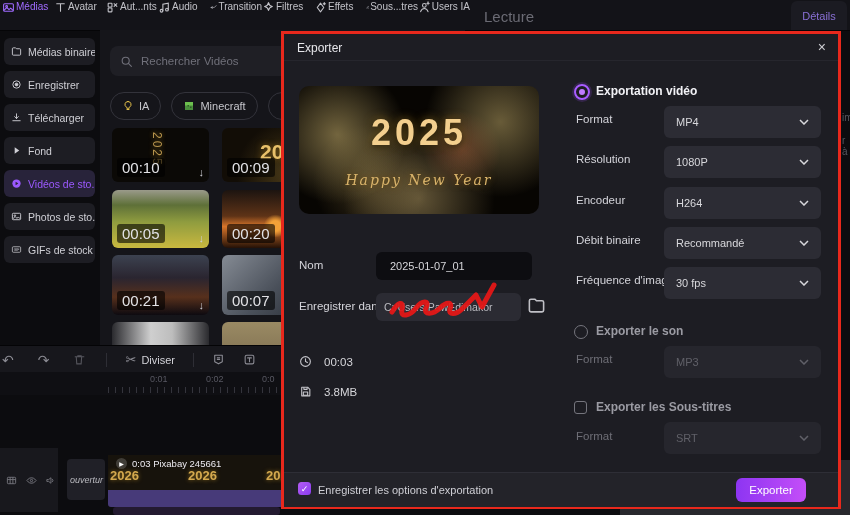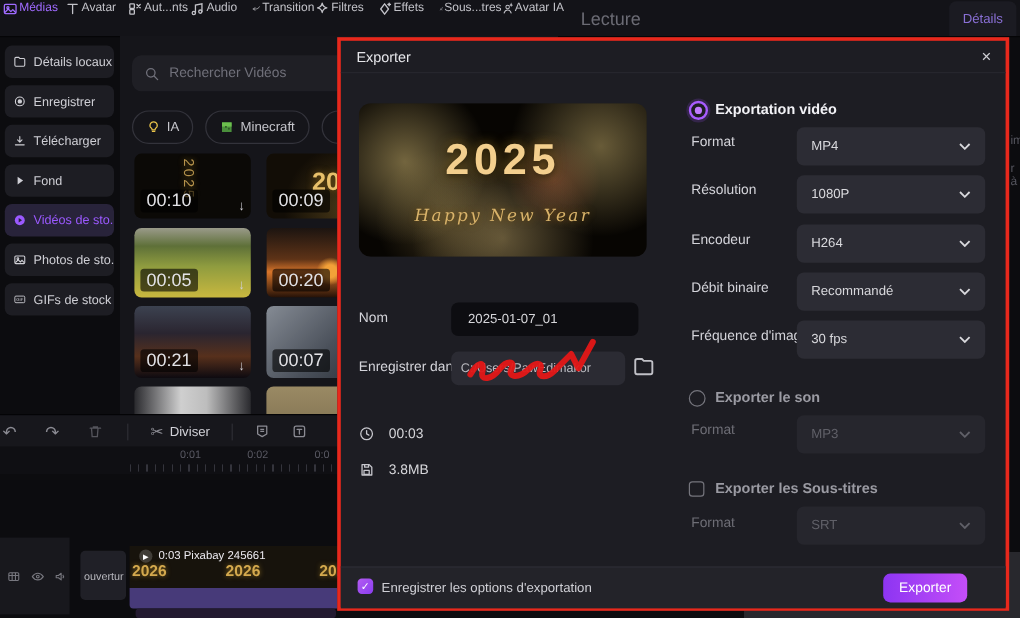--- a/index.html
+++ b/index.html
@@ -60,21 +60,21 @@
               border-top:1px solid #040406;display:flex;align-items:center;color:#8b8b93;}
   .tl-btn{display:flex;align-items:center;gap:5px;cursor:pointer;}
   .tl-sep{width:1px;height:14px;background:#2e2e35;}
   .ruler{position:absolute;left:0;top:372px;width:465px;height:23px;background:#0f0f13;}
   .ticks{position:absolute;left:108px;top:15px;width:357px;height:6px;
          background:repeating-linear-gradient(90deg,#34343c 0 1px,transparent 1px 7px);}
   .rlab{position:absolute;top:2px;font-size:9px;color:#585862;}
   .track-panel{position:absolute;left:0;top:448px;width:58px;height:64px;background:#18181d;}
   .track-panel svg{width:11px;height:11px;color:#77777f;}
   .clip-open{position:absolute;left:67px;top:459px;width:38px;height:41px;background:#202027;border-radius:4px;
-             display:flex;align-items:center;overflow:hidden;}
+             display:flex;align-items:center;overflow:hidden;font-style:italic;}
   .clip-open span{font-size:9px;color:#b9b9bf;padding-left:3px;white-space:nowrap;}
   .clip-main{position:absolute;left:108px;top:455px;width:182px;height:35px;background:#17130c;overflow:hidden;}
   .clip-label{position:absolute;left:8px;top:3px;display:flex;align-items:center;gap:5px;color:#eceaf0;font-size:9.5px;white-space:nowrap;}
   .clip-label .pc{width:11px;height:11px;border-radius:50%;background:rgba(255,255,255,.18);color:#fff;
                   font-size:6px;display:flex;align-items:center;justify-content:center;}
   .gold{position:absolute;top:13px;color:#d4a94e;font-size:13px;font-weight:bold;text-shadow:0 0 4px #8a6a20;}
   .strip-purple{position:absolute;left:108px;top:490px;width:182px;height:17px;background:#473a79;border-radius:0 0 3px 3px;}
   .strip-dark{position:absolute;left:113px;top:507px;width:167px;height:8px;background:#231a30;border-radius:3px;}
   .br-gray{position:absolute;left:620px;top:460px;width:230px;height:55px;background:#28282d;}
   .frag{position:absolute;font-size:10px;color:#55555e;}
@@ -190,35 +190,35 @@
             <path d="M20 3l.5 1.5L22 5l-1.5.5L20 7l-.5-1.5L18 5l1.5-.5z"></path>
           </svg>
         <span>Sous...tres</span>
       </div>
       <div class="tb-item">
         <svg viewBox="0 0 24 24" fill="none" stroke="currentColor" stroke-width="2" stroke-linecap="round">
             <circle cx="12" cy="8" r="3.5"></circle>
             <path d="M5 20c1.2-4 4-6 7-6s5.8 2 7 6"></path>
             <path d="M19 2l.4 1.2L20.6 4l-1.2.4L19 5.6l-.4-1.2L17.4 4l1.2-.8z"></path>
           </svg>
-        <span>Avatar IA</span>
+        <span>Users IA</span>
       </div>
     </div>
     <span class="panel-caption" style="left:484px;top:8px;">Lecture</span>
     <div class="details-tab">
       <span>Détails</span>
     </div>
   </div>
 
   <div class="sidebar">
     <div class="side-item">
       <svg viewBox="0 0 24 24" fill="none" stroke="currentColor" stroke-width="2">
           <path d="M3 6a2 2 0 012-2h5l2 2h7a2 2 0 012 2v10a2 2 0 01-2 2H5a2 2 0 01-2-2z"></path>
         </svg>
-      <span>Détails locaux</span>
+      <span>Médias binaire</span>
     </div>
     <div class="side-item">
       <svg viewBox="0 0 24 24" fill="none" stroke="currentColor" stroke-width="2">
           <circle cx="12" cy="12" r="8"></circle>
           <circle cx="12" cy="12" r="3" fill="currentColor"></circle>
         </svg>
       <span>Enregistrer</span>
     </div>
     <div class="side-item">
       <svg viewBox="0 0 24 24" fill="none" stroke="currentColor" stroke-width="2" stroke-linecap="round">

